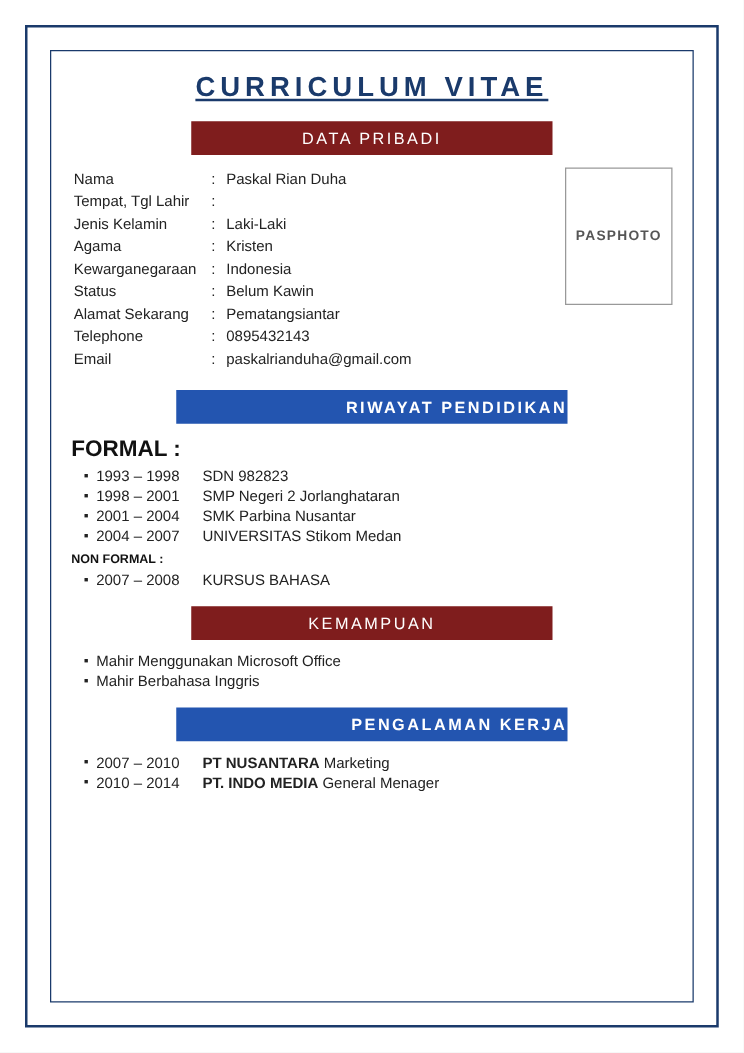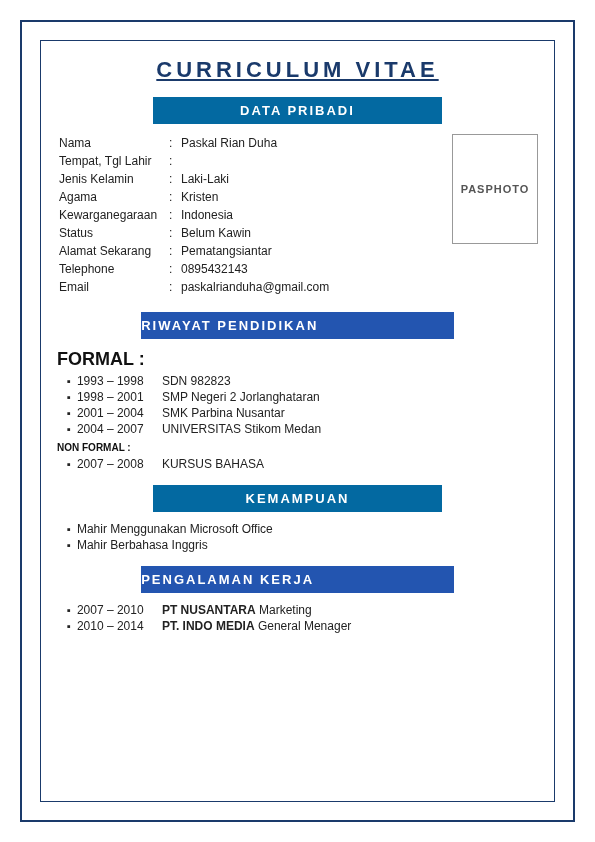--- a/index.html
+++ b/index.html
@@ -39,36 +39,36 @@
     .title {
       text-align: center;
       font-size: 22px;
       font-weight: bold;
       color: #1a3a6b;
       letter-spacing: 4px;
       text-decoration: underline;
       margin-bottom: 14px;
     }
     .section-header {
-      background-color: #0369a1;
+      background-color: #7f1d1d;
       color: #fff;
       text-align: center;
-      font-weight: bold;
+      font-weight: normal;
       font-size: 13px;
       letter-spacing: 2px;
       padding: 6px 0;
       margin-bottom: 10px;
       width: 60%;
       margin-left: auto;
       margin-right: auto;
     }
     .section-header-full {
       background-color: #2355b0;
       color: #fff;
-      text-align: left;
+      text-align: right;
       font-weight: bold;
       font-size: 13px;
       letter-spacing: 2px;
       padding: 6px 0;
       margin-bottom: 10px;
       width: 65%;
       margin-left: auto;
       margin-right: auto;
     }
     .data-pribadi-section {

